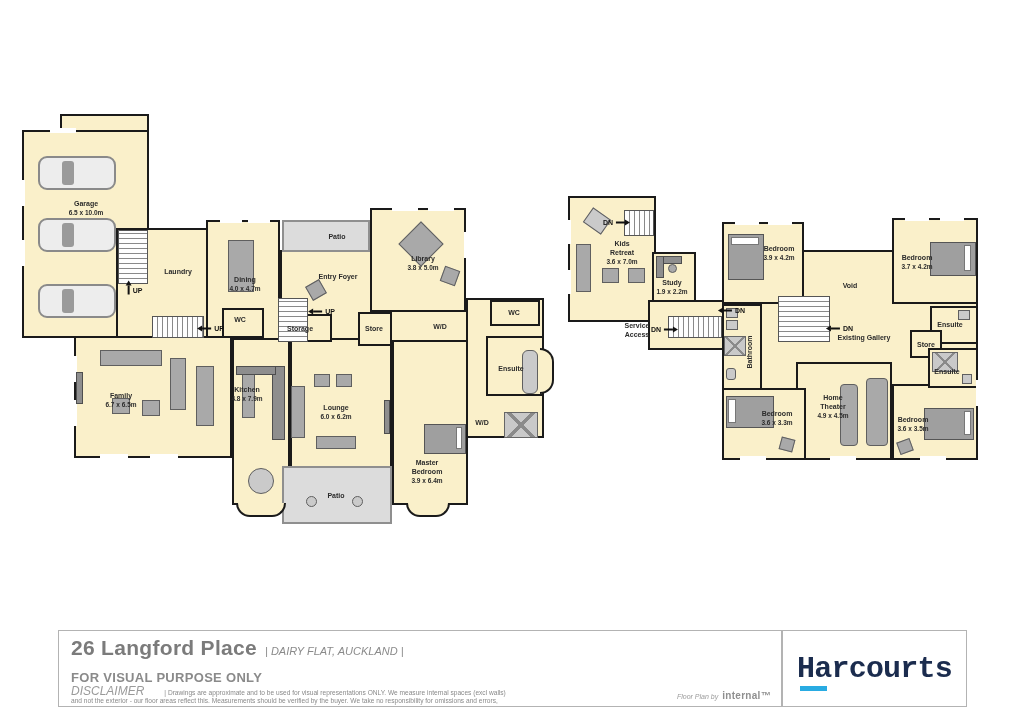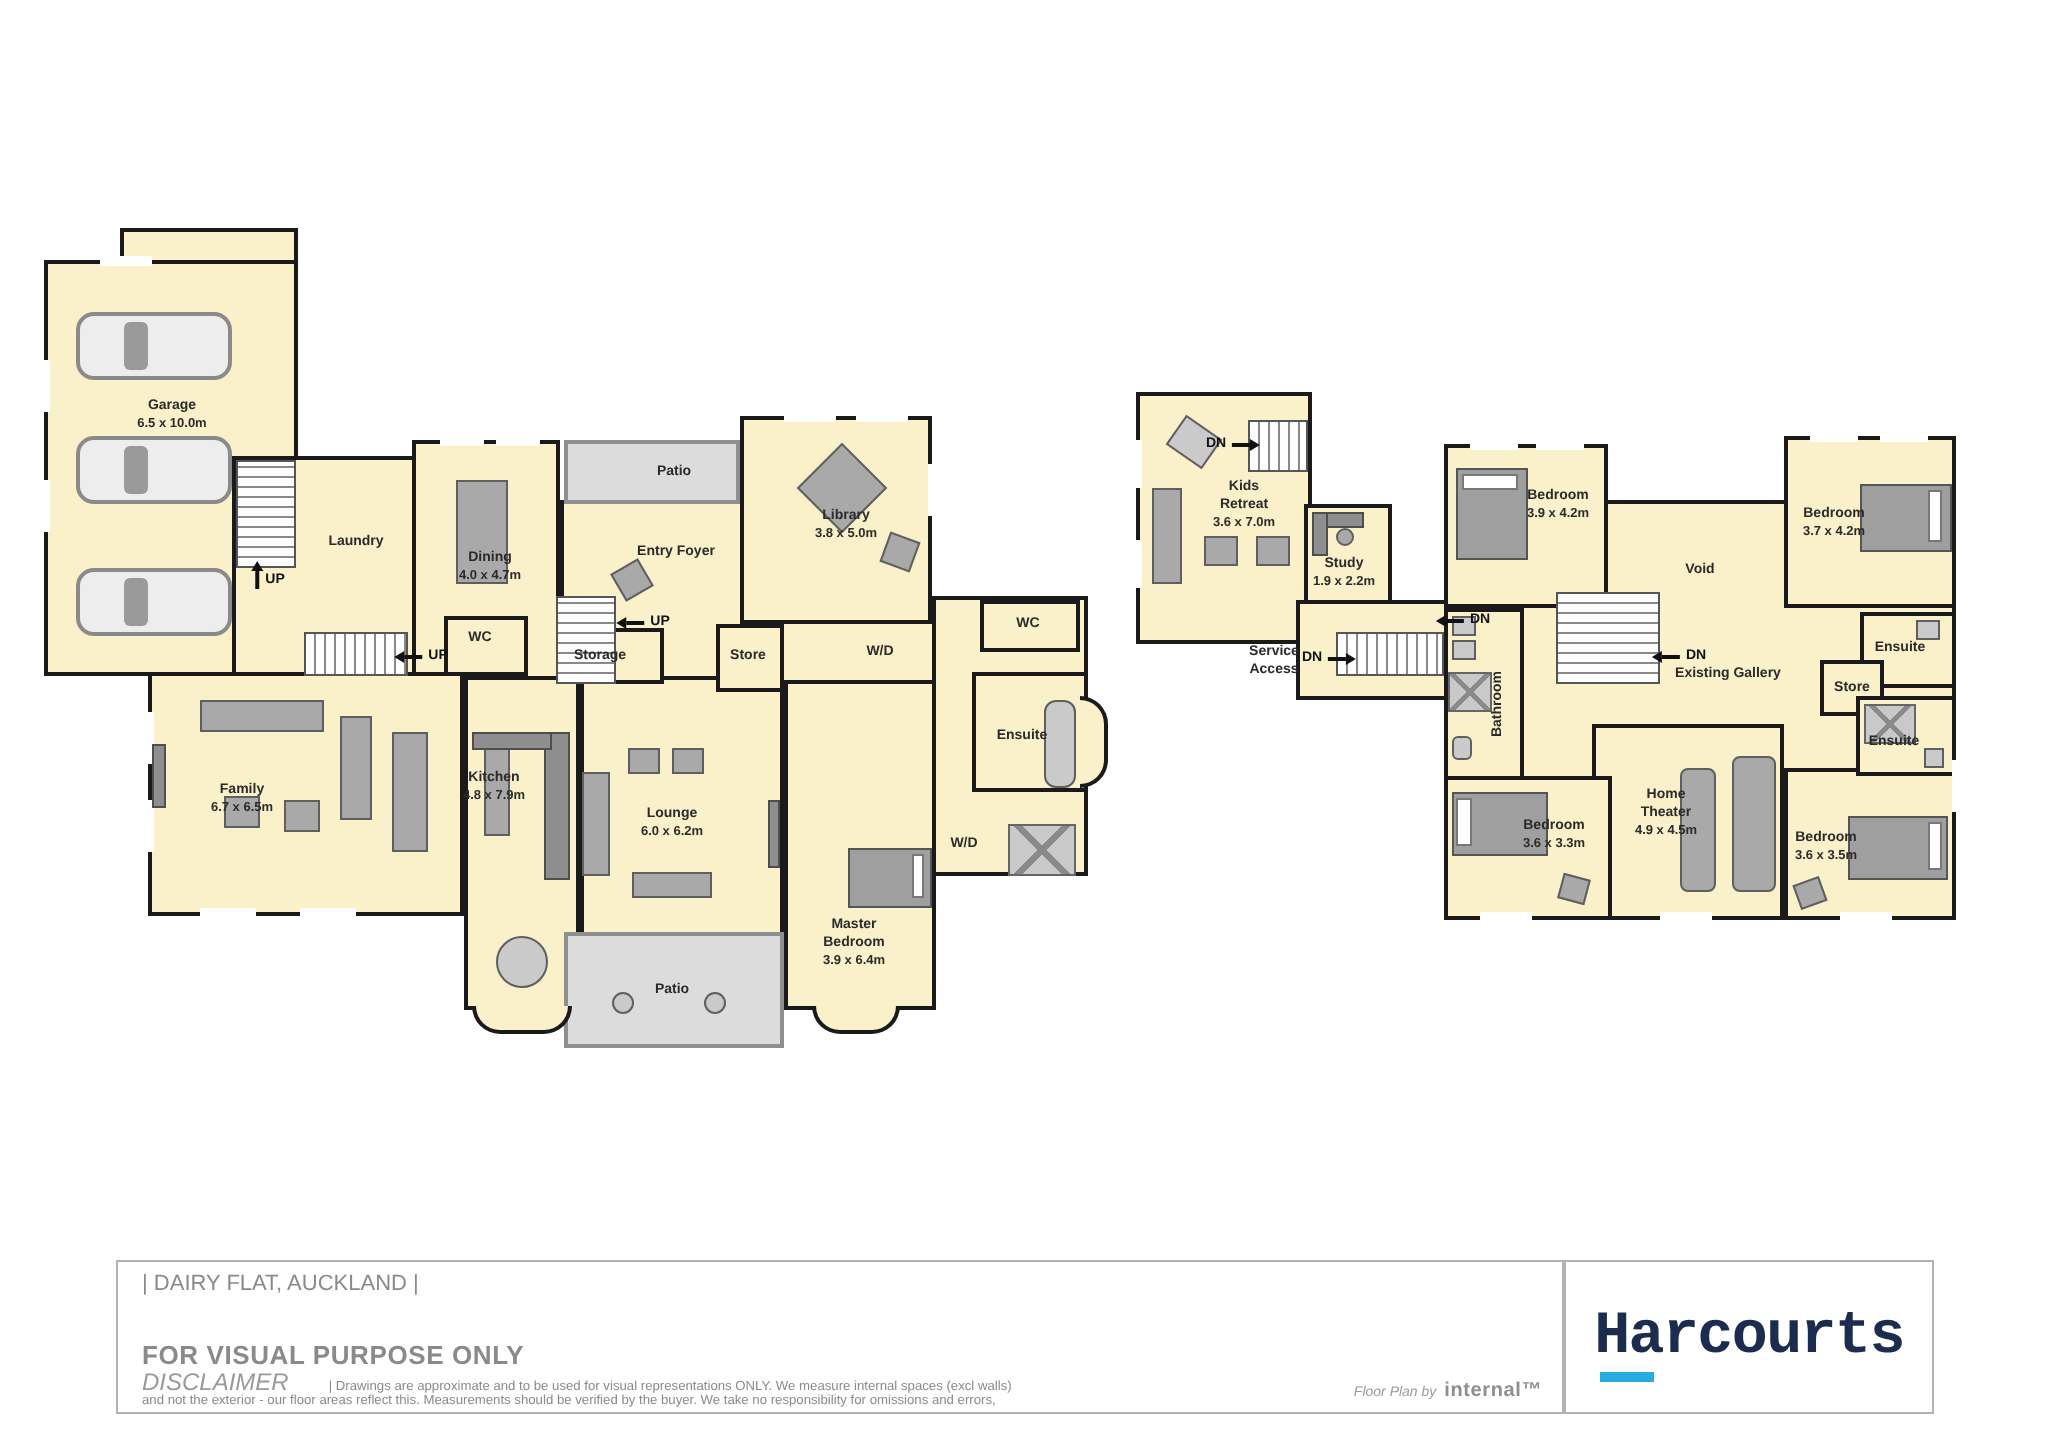--- a/index.html
+++ b/index.html
@@ -40,21 +40,21 @@
   .arr.up{width:2px;height:9px;}
   .arr.up::after{content:"";position:absolute;top:-5px;left:-2px;border-bottom:5px solid #111;
         border-left:3px solid transparent;border-right:3px solid transparent;}
   
   .fbox{position:absolute;left:58px;top:630px;width:724px;height:77px;border:1px solid #b3b3b3;
         box-sizing:border-box;background:#fff;z-index:8;}
   .bbox{position:absolute;left:782px;top:630px;width:185px;height:77px;border:1px solid #b3b3b3;
         box-sizing:border-box;background:#fff;z-index:8;}
   .addr-row{position:absolute;left:12px;top:5px;display:flex;align-items:baseline;gap:8px;}
   .addr{font-size:21px;font-weight:bold;color:#7b7b7b;letter-spacing:0.3px;}
-  .loc{font-size:11px;color:#8a8a8a;}
+  .loc{font-size:11px;font-style:italic;color:#8a8a8a;}
   .purpose{position:absolute;left:12px;top:39px;font-size:13px;font-weight:bold;color:#8a8a8a;letter-spacing:0.3px;}
   .disc-row{position:absolute;left:12px;top:53px;display:flex;align-items:baseline;gap:20px;}
   .disc-label{font-size:12px;font-style:italic;color:#9a9a9a;}
   .disc-text,.disc-text2{font-size:6.6px;color:#8a8a8a;}
   .disc2{position:absolute;left:12px;top:66px;}
   .credit{position:absolute;right:10px;bottom:5px;display:flex;align-items:baseline;gap:4px;}
   .credit .pre{font-size:7px;font-style:italic;color:#9a9a9a;}
   .credit .brandname{font-size:10px;font-weight:bold;color:#8f8f8f;letter-spacing:0.3px;}
   .harc{position:absolute;left:0;top:0;right:0;bottom:0;display:flex;align-items:center;justify-content:center;font-family:Liberation Mono, monospace;}
   .harc .txt{font-size:30px;font-weight:bold;color:#1b2c4e;letter-spacing:-0.8px;}
@@ -337,20 +337,21 @@
       <span>DN</span>
     </div>
   <div class="updn" style="left:842px;top:328px">
       <span class="arr left"></span>
       <span>DN</span>
     </div>
 </div>
 
 <div class="fbox">
   <div class="addr-row">
+    <span class="addr">26 Langford Place</span>
     <span class="loc">| DAIRY FLAT, AUCKLAND |</span>
   </div>
   <div class="purpose">FOR VISUAL PURPOSE ONLY</div>
   <div class="disc-row">
     <span class="disc-label">DISCLAIMER</span>
     <span class="disc-text">| Drawings are approximate and to be used for visual representations ONLY. We measure internal spaces (excl walls)</span>
   </div>
   <div class="disc-text2 disc2">and not the exterior - our floor areas reflect this. Measurements should be verified by the buyer. We take no responsibility for omissions and errors,</div>
   <div class="credit">
     <span class="pre">Floor Plan by</span>

